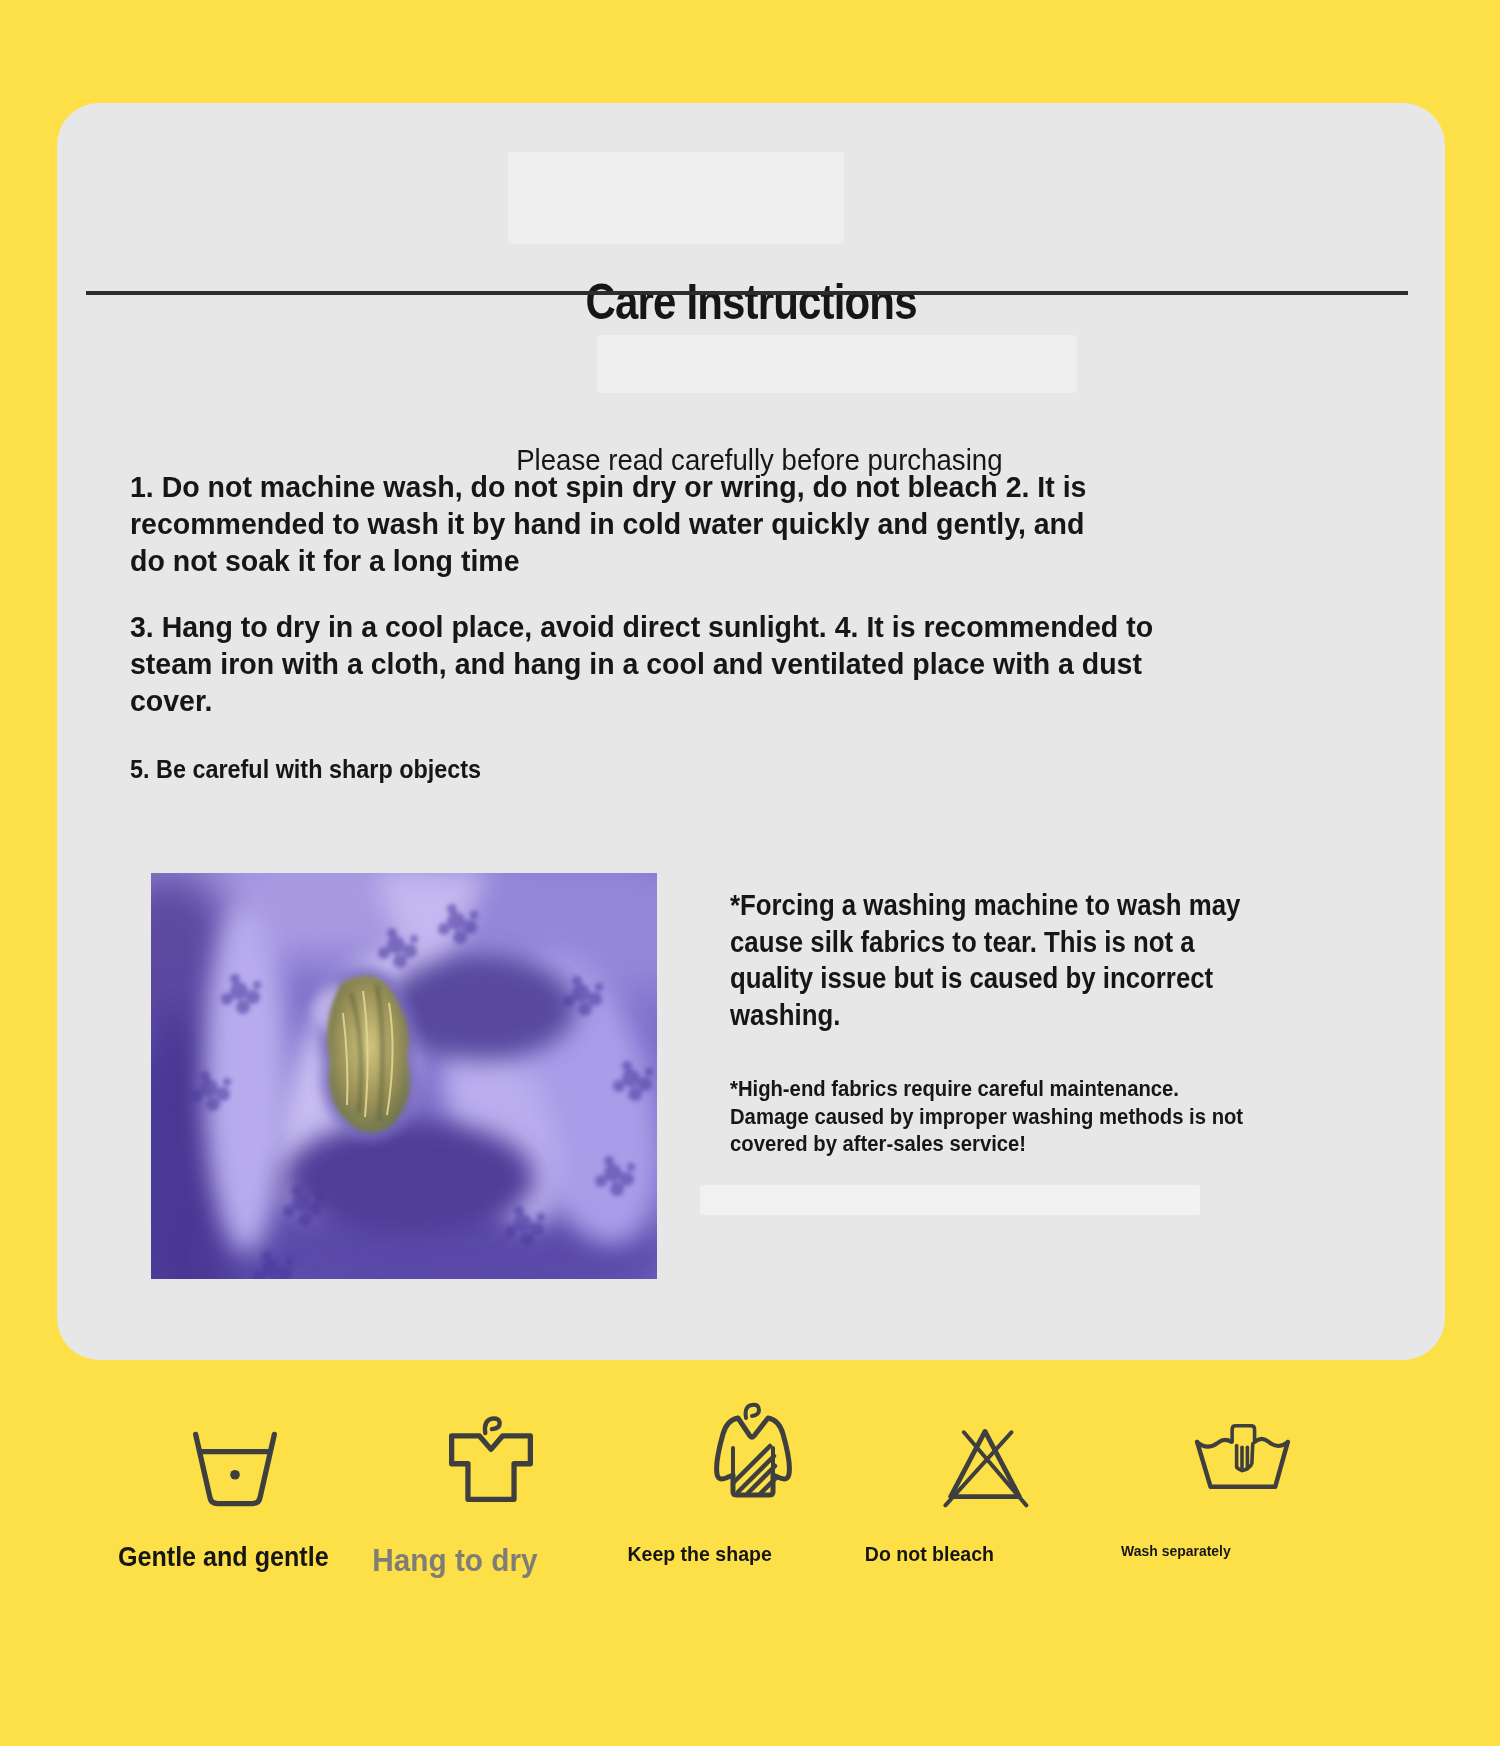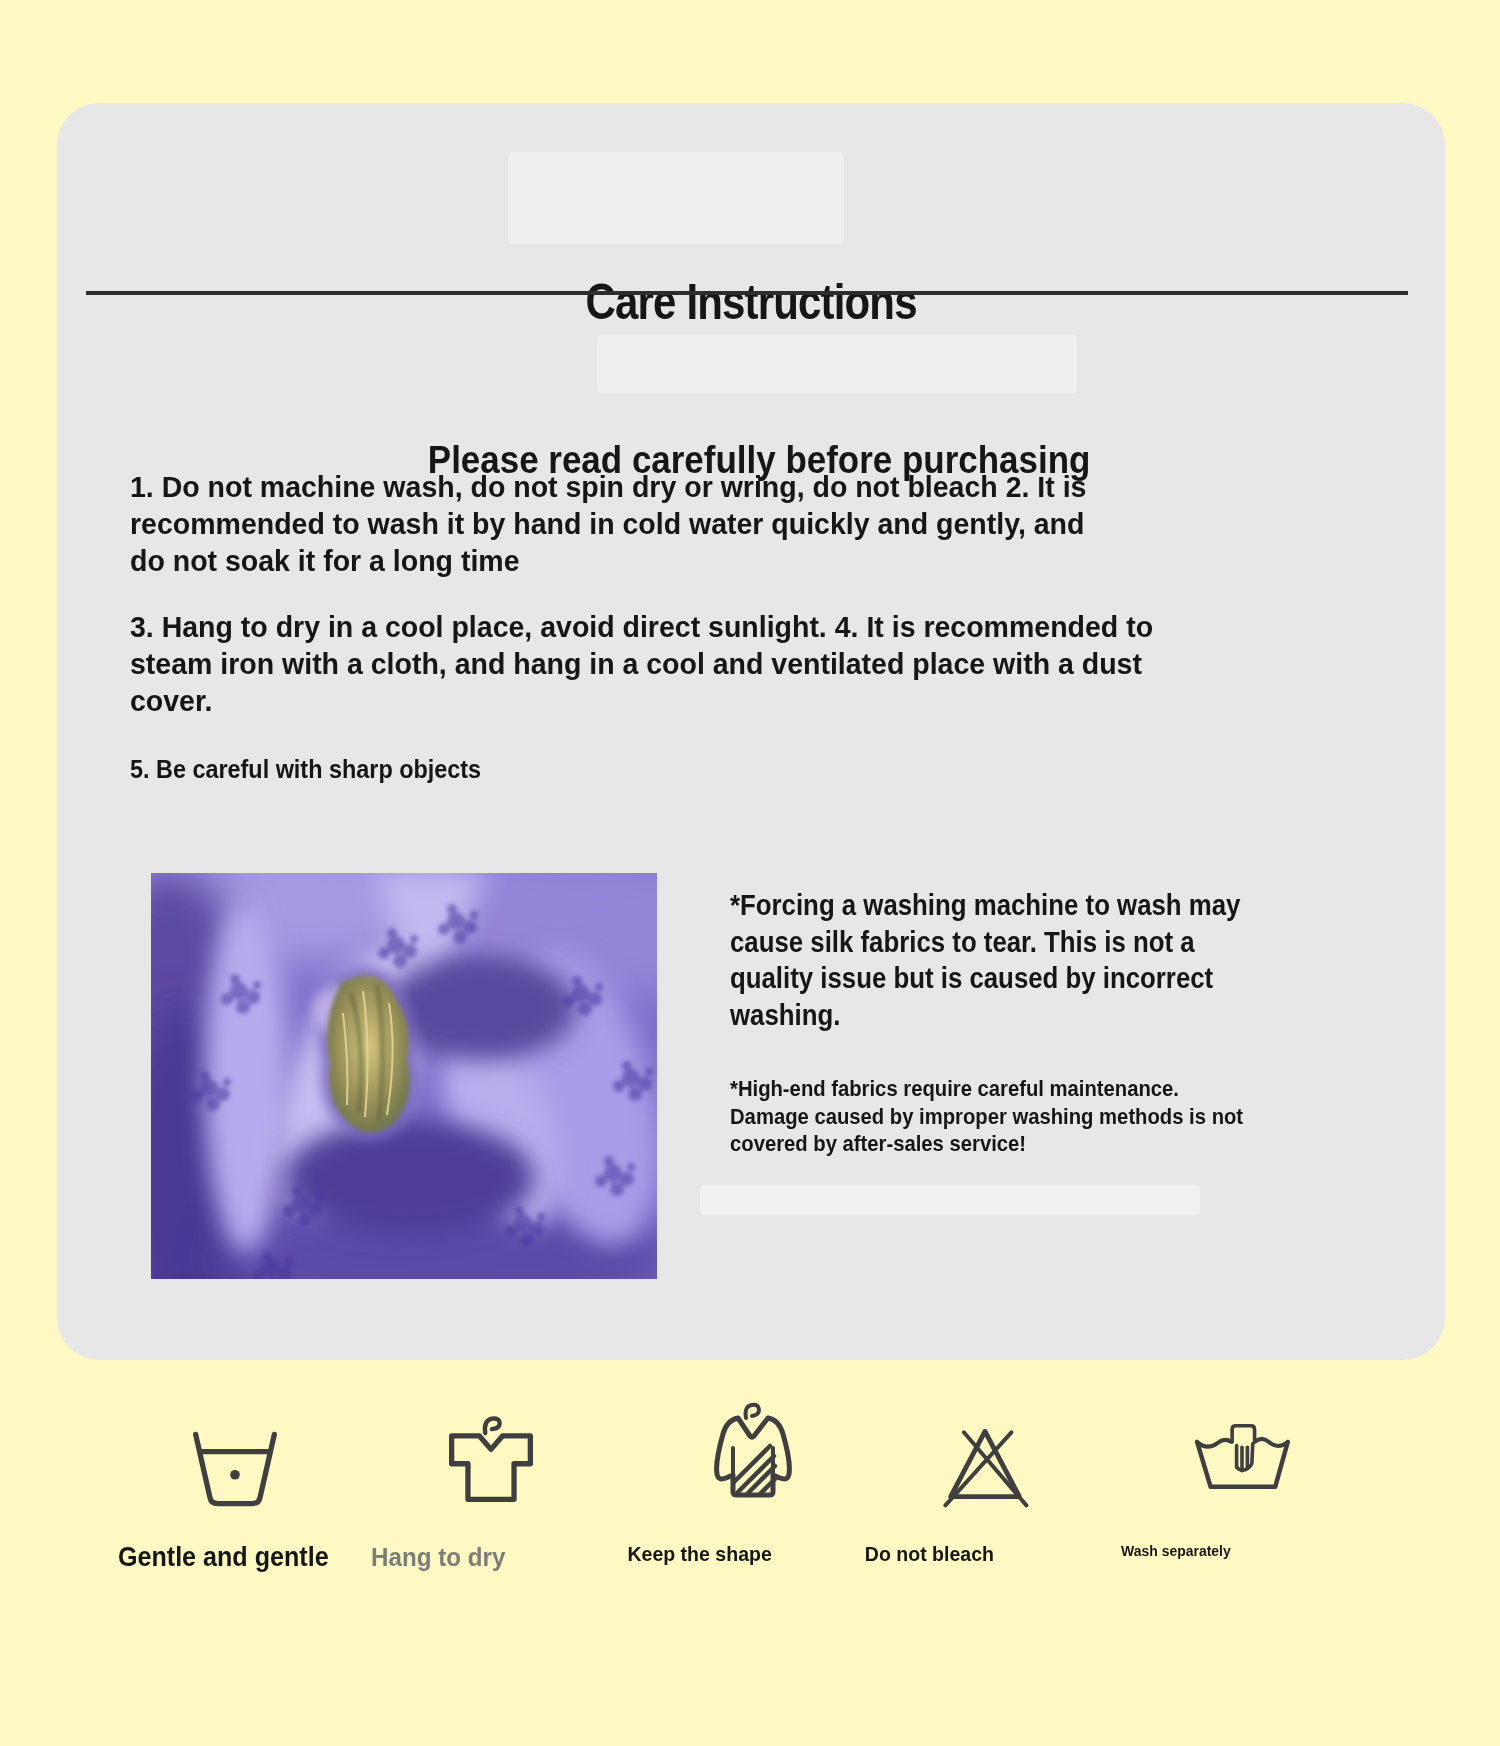--- a/index.html
+++ b/index.html
@@ -1,26 +1,26 @@
 <!DOCTYPE html>
 <html><head>
 <meta charset="utf-8">
 <style>
   html,body{margin:0;padding:0;background:#ffffff;}
-  .page{position:relative;width:1500px;height:1746px;background:#fef9c3;overflow:hidden;
+  .page{position:relative;width:1500px;height:1746px;background:#fde047;overflow:hidden;
         font-family:"Liberation Sans","DejaVu Sans",sans-serif;color:#161616;}
   .card{position:absolute;left:57px;top:103px;width:1388px;height:1257px;
         background:#e8e7e7;border-radius:42px;}
   .patch{position:absolute;background:rgba(255,255,255,0.32);border-radius:4px;}
   .title{position:absolute;left:0;right:0;top:171px;text-align:center;
          font-size:50px;font-weight:bold;line-height:56px;letter-spacing:-1px;}
   .title .cond{display:inline-block;transform:scaleX(0.84);transform-origin:50% 50%;}
   .divider{position:absolute;left:29px;top:188px;width:1322px;height:4px;background:#2f2c2c;}
   .subtitle{position:absolute;left:16px;right:0;top:340px;text-align:center;
-            font-size:38px;font-weight:bold;line-height:34px;}
+            font-size:30px;font-weight:normal;line-height:34px;}
   .subtitle .cond{display:inline-block;transform:scaleX(0.92);transform-origin:50% 50%;}
   .para{position:absolute;left:73px;font-size:30px;font-weight:bold;line-height:37px;
         transform:scaleX(0.95);transform-origin:0 0;}
   .para div{white-space:nowrap;}
   .para.p1{top:365px;}
   .para.p2{top:505px;}
   .para.p3{top:651px;font-size:26px;line-height:31px;transform:scaleX(0.90);}
   .photo{position:absolute;left:94px;top:770px;width:506px;height:406px;overflow:hidden;}
   .note{position:absolute;left:673px;font-weight:bold;transform-origin:0 0;}
   .note div{white-space:nowrap;}
@@ -28,21 +28,21 @@
   .note.aftersales{top:972px;font-size:22.5px;line-height:27.5px;transform:scaleX(0.90);}
   .ghost-bar{position:absolute;left:643px;top:1082px;width:500px;height:30px;
              background:rgba(255,255,255,0.42);border-radius:3px;}
   .icon-col{position:absolute;top:1398px;width:250px;height:185px;}
   .icon-col svg{position:absolute;left:50%;transform:translateX(-50%);}
   .icon-label{position:absolute;left:0;right:0;top:144px;text-align:left;
               font-weight:bold;color:#161616;}
   .icon-label .cond{display:inline-block;transform:scaleX(0.93);transform-origin:50% 50%;}
   .col1{left:110px;} .col2{left:366px;} .col3{left:622px;} .col4{left:860px;} .col5{left:1117px;}
   .col1 .icon-label{font-size:27px;}
-  .col2 .icon-label{font-size:26px;color:#7e7d78;}
+  .col2 .icon-label{font-size:32px;color:#7e7d78;}
   .col3 .icon-label{font-size:21px;}
   .col4 .icon-label{font-size:21px;}
   .col5 .icon-label{font-size:15px;}
 </style>
 </head>
 <body>
 
 <div class="page">
 
   <div class="card">

